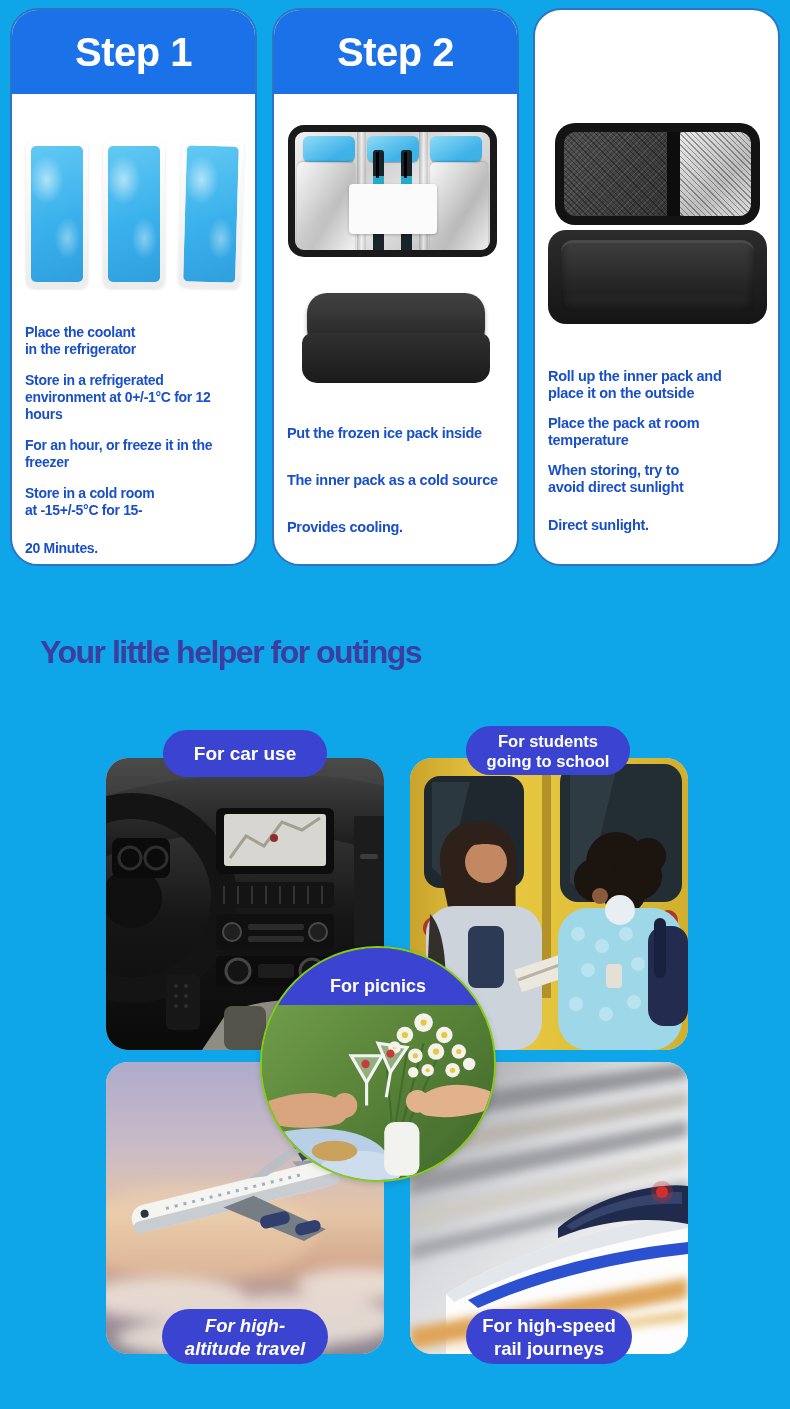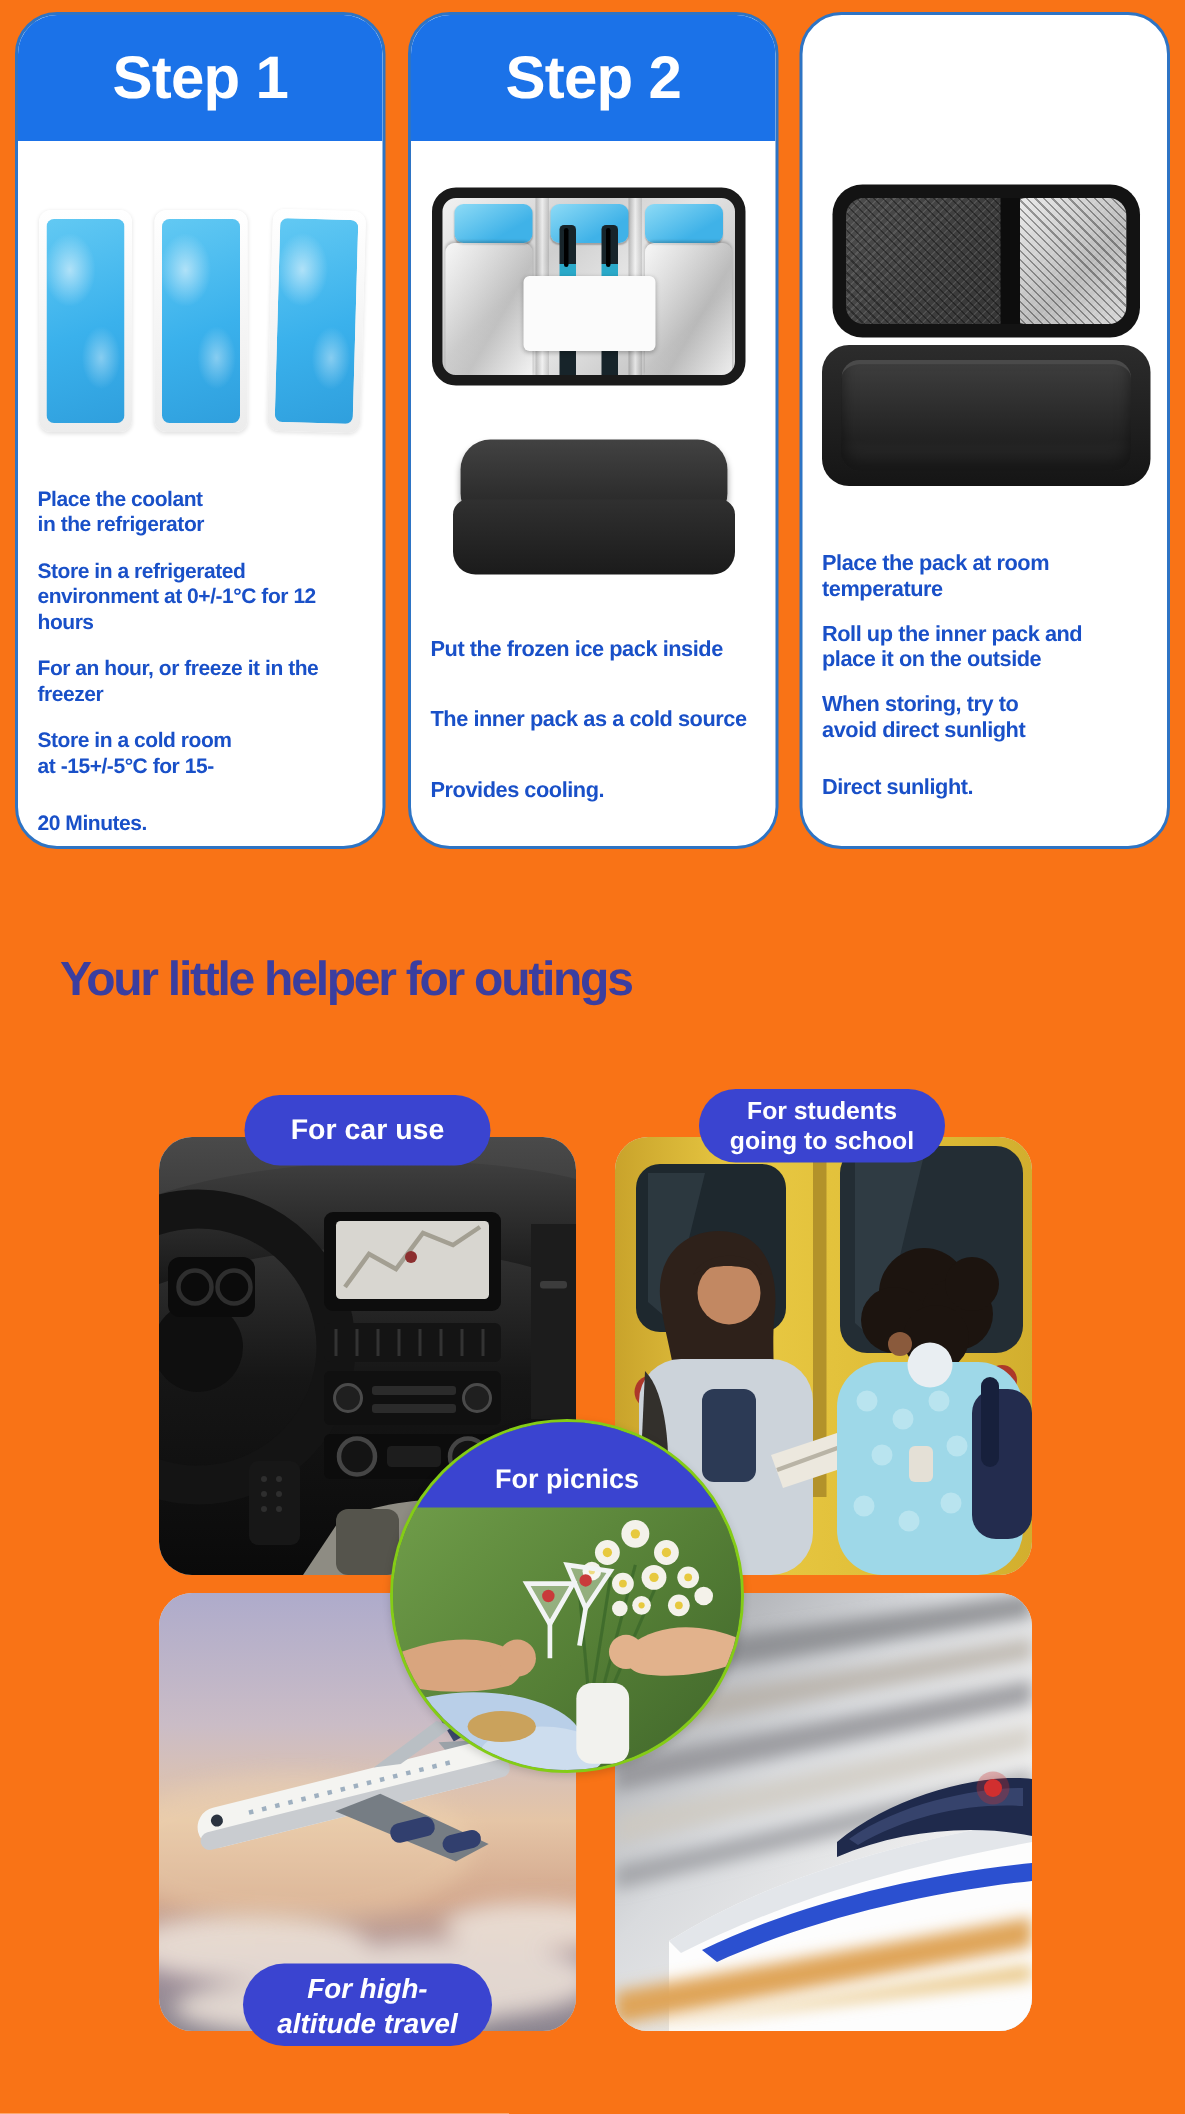--- a/index.html
+++ b/index.html
@@ -1,17 +1,17 @@
 <!DOCTYPE html>
 <html><head>
 <meta charset="utf-8">
 <style>
   * { margin:0; padding:0; box-sizing:border-box; }
   body { background:#fff; font-family:"Liberation Sans", sans-serif; }
-  .page { position:relative; width:790px; height:1409px; background:#f97316; overflow:hidden; }
+  .page { position:relative; width:790px; height:1409px; background:#0ea5e9; overflow:hidden; }
   .ml { white-space:pre-line; }
 
   
   .step-card { position:absolute; top:8px; height:558px; width:247px;
     border:2px solid #2e74c4; border-radius:28px; background:#fff; overflow:hidden; }
   .card-1 { left:10px; } .card-2 { left:272px; } .card-3 { left:533px; }
   .step-header { position:absolute; top:0; left:0; right:0; height:84px; background:#1b72e8;
     display:flex; align-items:center; justify-content:center; }
   .step-title { color:#fff; font-size:40px; font-weight:bold; letter-spacing:-0.5px; }
   .step-text { position:absolute; left:13px; right:5px; color:#1950c8; font-weight:bold;
@@ -170,24 +170,24 @@
     <div class="case-lid">
       <div class="case-mesh">
         <div class="case-silver"></div>
         <div class="case-strap"></div>
       </div>
     </div>
     <div class="case-tray">
       <div class="case-roll"></div>
     </div>
     <div class="step-text">
+      <p>Roll up the inner pack and
+place it on the outside</p>
       <p>Place the pack at room
 temperature</p>
-      <p>Roll up the inner pack and
-place it on the outside</p>
       <p>When storing, try to
 avoid direct sunlight</p>
       <p>Direct sunlight.</p>
     </div>
   </article>
 
   <h1 class="heading">Your little helper for outings</h1>
 
   <div class="photo" id="photo-car">
     <svg viewBox="0 0 278 292" preserveAspectRatio="none">
@@ -440,14 +440,16 @@
     <div class="picnic-cap">
       <span class="ml">For picnics</span>
     </div>
   </div>
 
   <div class="badge ml" id="badge-car">For car use</div>
   <div class="badge ml" id="badge-students">For students
 going to school</div>
   <div class="badge ml" id="badge-plane">For high-
 altitude travel</div>
+  <div class="badge ml" id="badge-train">For high-speed
+rail journeys</div>
 
 </div>
 
 </body></html>

